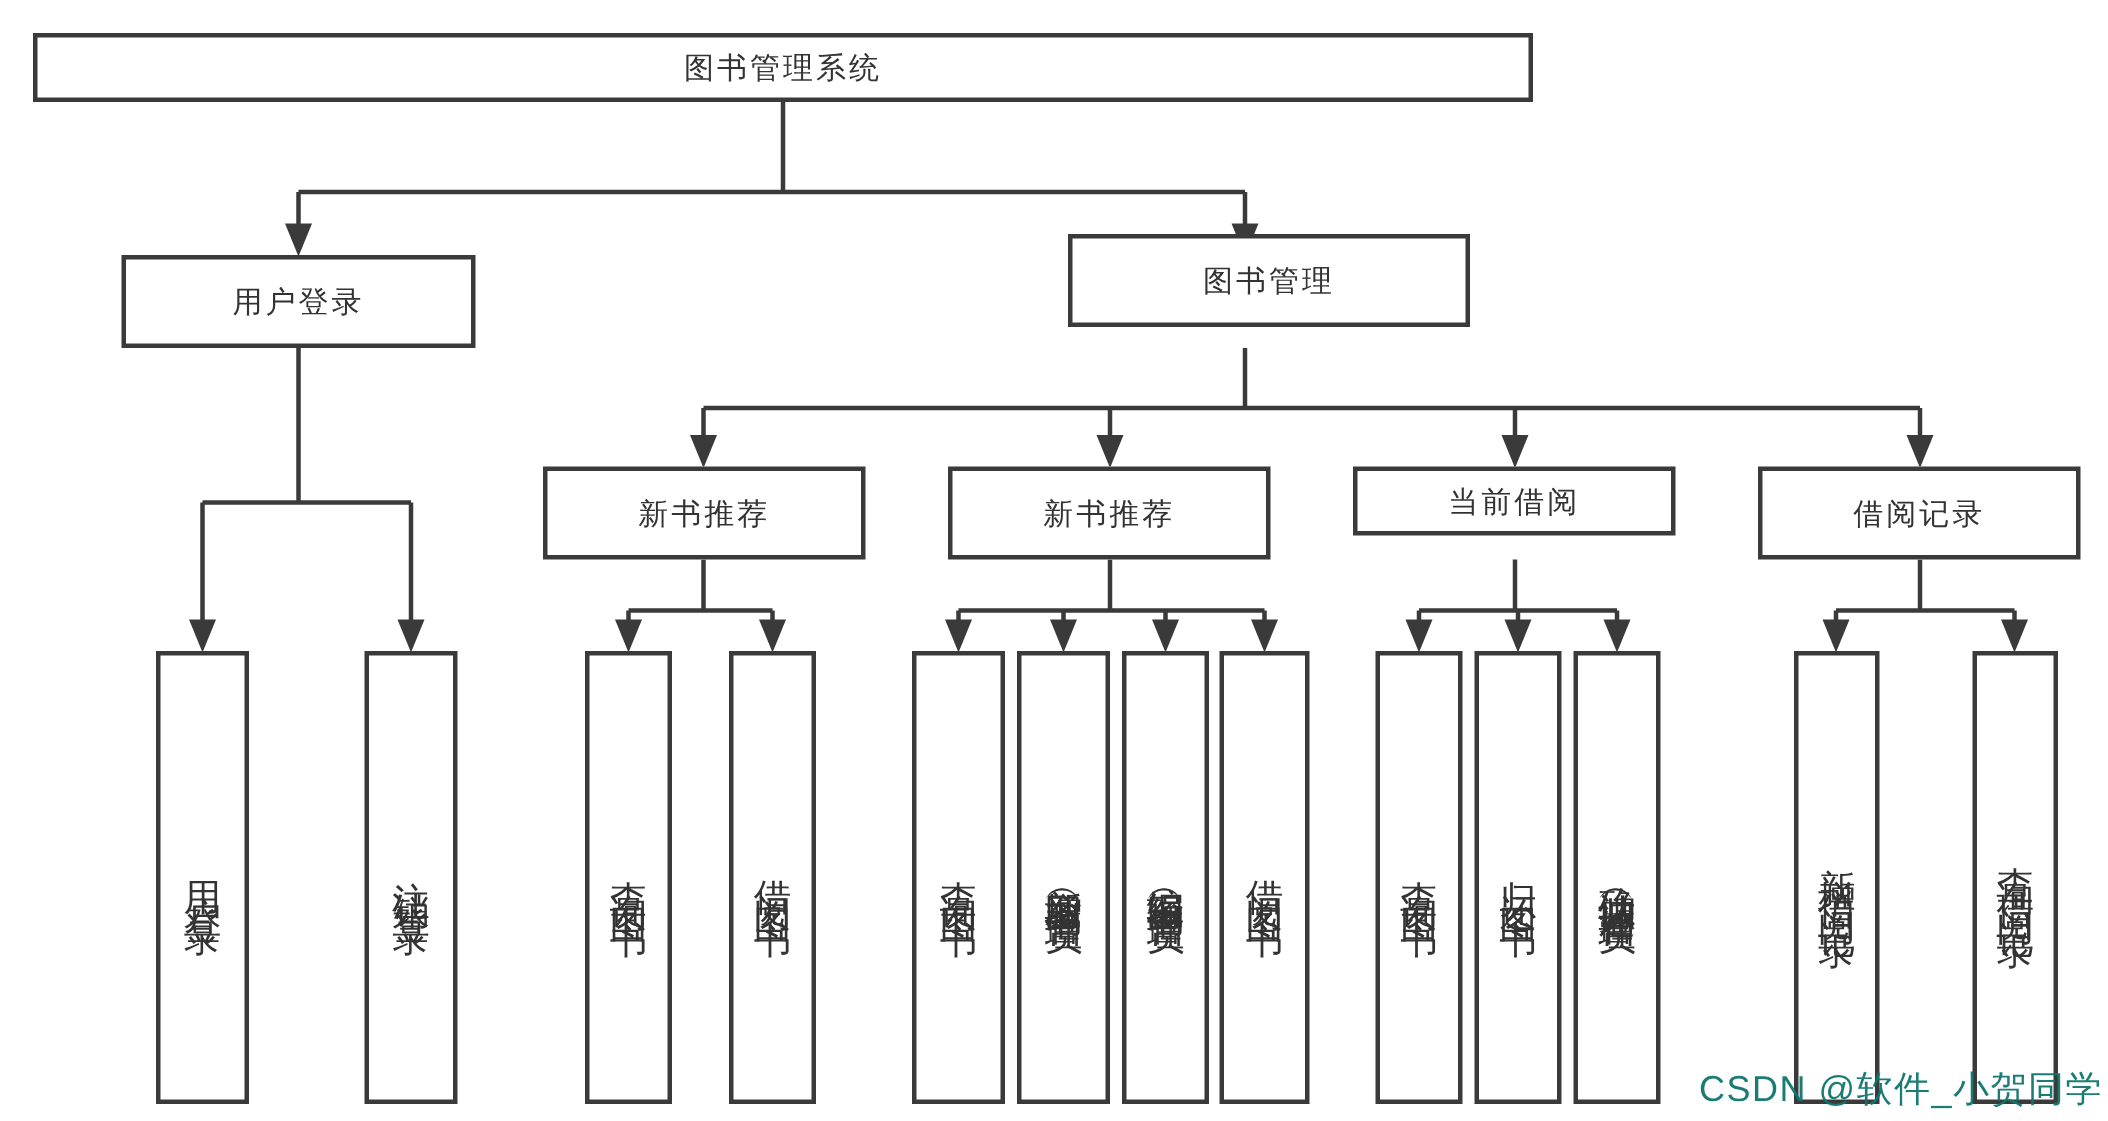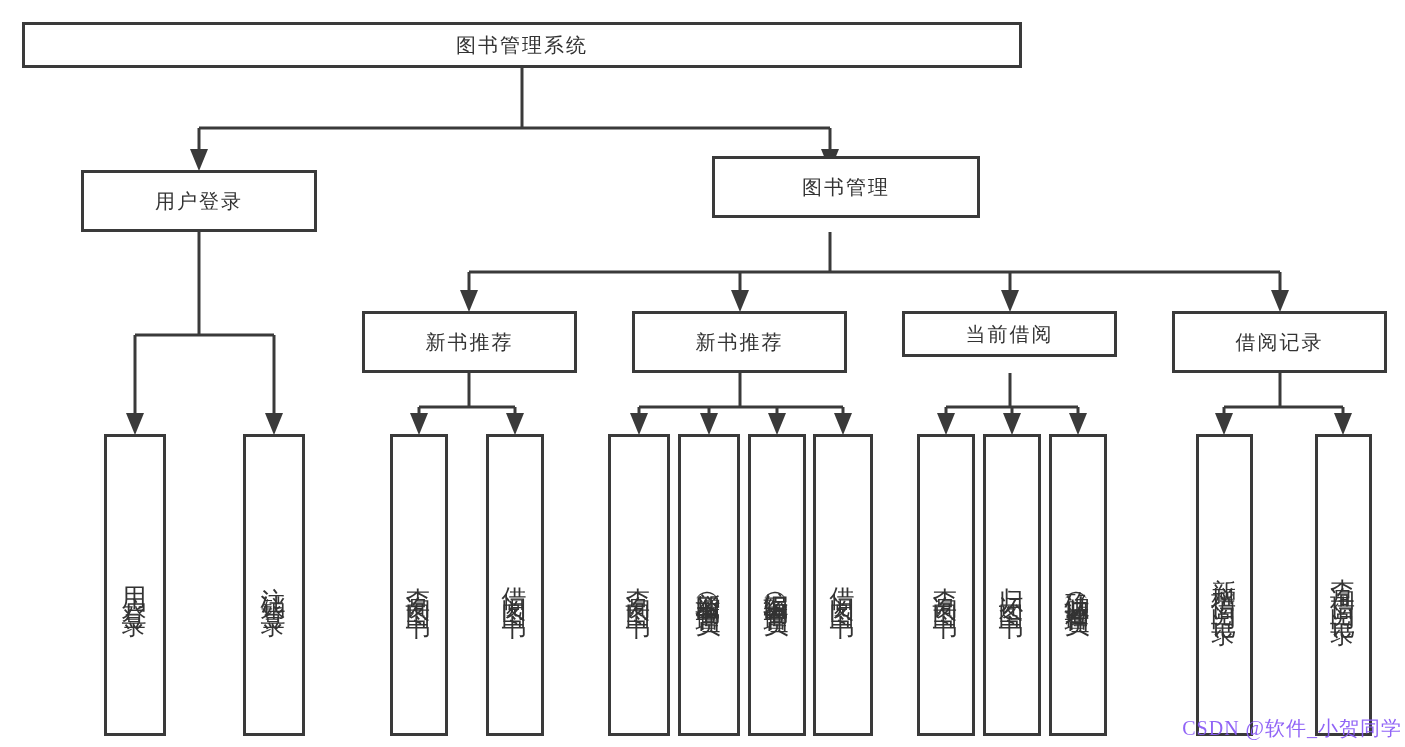--- a/index.html
+++ b/index.html
@@ -26,27 +26,26 @@
   .v {
     writing-mode:vertical-rl;
     text-orientation:mixed;
     font-size:25px;
     letter-spacing:9px;
   }
   .v.tight { letter-spacing:3px; }
   #watermark {
     position:absolute;
     right:3px; bottom:5px;
-    font-size:20px;
-    color:#8b5cf6;
+    font-size:24px;
+    color:#0f766e;
     opacity:0.95;
     z-index:3;
     letter-spacing:1px;
     white-space:nowrap;
-    font-family:Liberation Serif, serif;
   }
 </style>
 </head>
 <body>
 
 <div id="canvas">
 
   <svg id="connectors" width="1405" height="747" viewBox="0 0 1405 747">
     <g stroke="#3a3a3a" stroke-width="3" fill="none">
 

